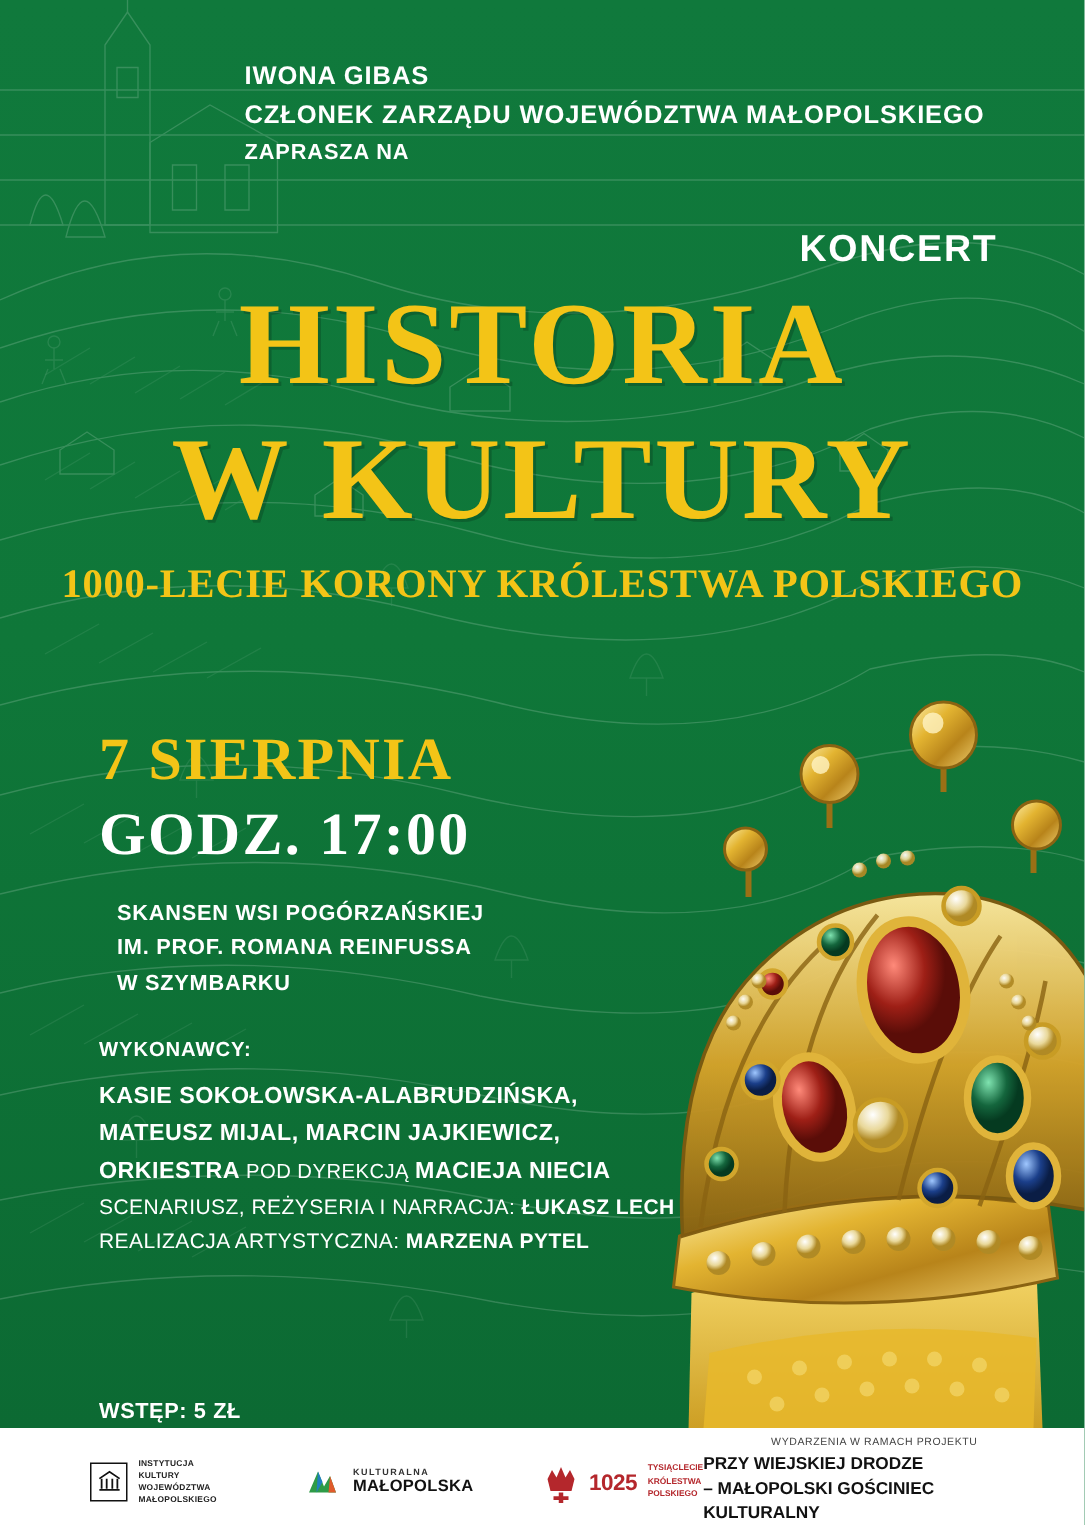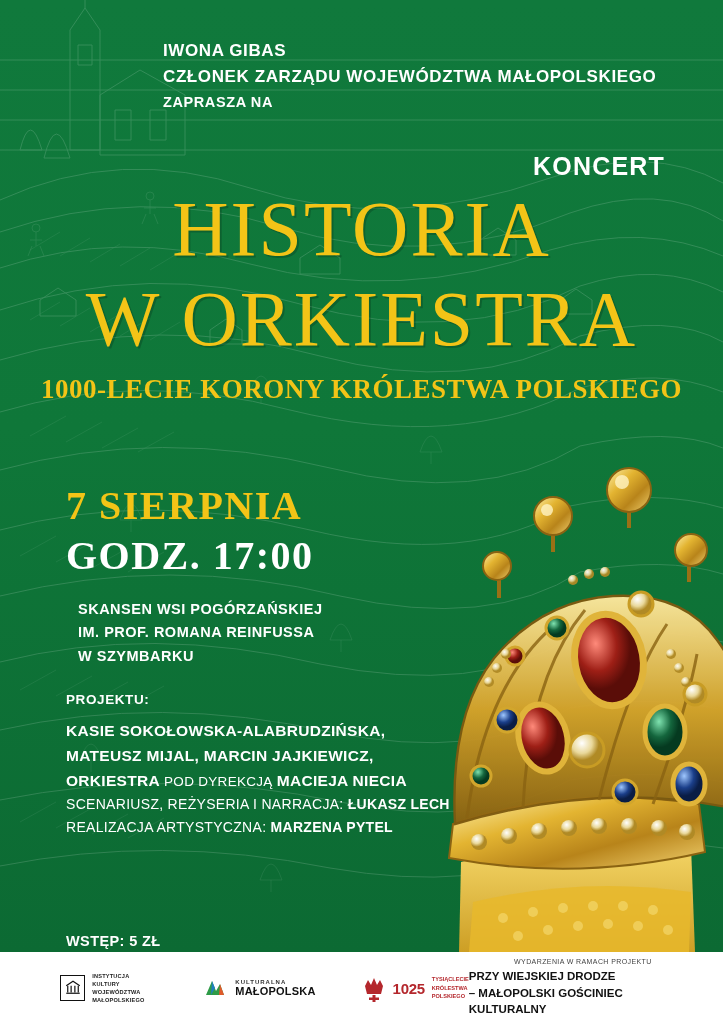--- a/index.html
+++ b/index.html
@@ -59,21 +59,21 @@
 
   
   .title-wrap {
     position: absolute;
     left: 0; right: 0; top: 190px;
     text-align: center;
     color: #f5c518;
   }
   .title-1, .title-2 {
     font-family: "Liberation Serif", serif;
-    font-weight: normal;
+    font-weight: bold;
     color: #f3c417;
     letter-spacing: 2px;
     line-height: 1.0;
     text-shadow: 2px 2px 0 rgba(0,0,0,0.18);
   }
   .title-1 { font-size: 78px; }
   .title-2 { font-size: 78px; margin-top: 12px; }
   .subtitle {
     margin-top: 16px;
     font-family: "Liberation Serif", serif;
@@ -297,37 +297,37 @@
     <div class="top-block">
       <div class="line l1">IWONA GIBAS</div>
       <div class="line l2">CZŁONEK ZARZĄDU WOJEWÓDZTWA MAŁOPOLSKIEGO</div>
       <div class="line l3">ZAPRASZA NA</div>
     </div>
 
     <div class="koncert">KONCERT</div>
 
     <div class="title-wrap">
       <div class="title-1">HISTORIA</div>
-      <div class="title-2">W ORKIESTRA</div>
+      <div class="title-2">W KULTURY</div>
       <div class="subtitle">1000-LECIE KORONY KRÓLESTWA POLSKIEGO</div>
     </div>
 
     <div class="date-block">
       <div class="date-line">7 SIERPNIA</div>
       <div class="time-line">GODZ. 17:00</div>
     </div>
 
     <div class="venue">
       <div>SKANSEN WSI POGÓRZAŃSKIEJ</div>
       <div>IM. PROF. ROMANA REINFUSSA</div>
       <div>W SZYMBARKU</div>
     </div>
 
     <div class="performers">
-      <div class="perf-head">PROJEKTU:</div>
+      <div class="perf-head">WYKONAWCY:</div>
       <div class="perf-line">KASIE SOKOŁOWSKA-ALABRUDZIŃSKA,</div>
       <div class="perf-line">MATEUSZ MIJAL, MARCIN JAJKIEWICZ,</div>
       <div class="perf-line">
         <span>ORKIESTRA</span><span style="font-weight:normal;font-size:13.5px;"> POD DYREKCJĄ </span><span>MACIEJA NIECIA</span>
       </div>
       <div class="perf-line small">
         <span>SCENARIUSZ, REŻYSERIA I NARRACJA: </span><b>ŁUKASZ LECH</b>
       </div>
       <div class="perf-line small">
         <span>REALIZACJA ARTYSTYCZNA: </span><b>MARZENA PYTEL</b>

